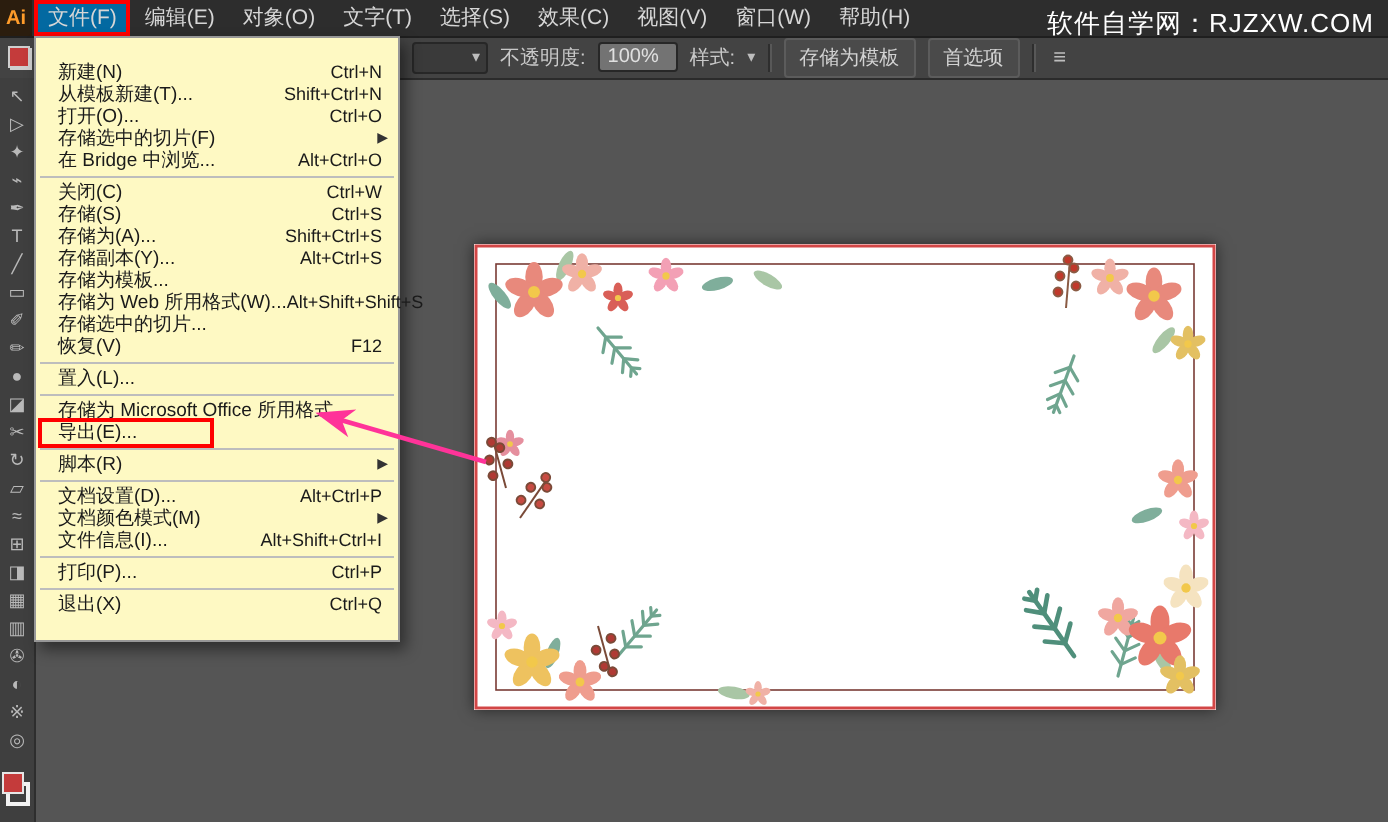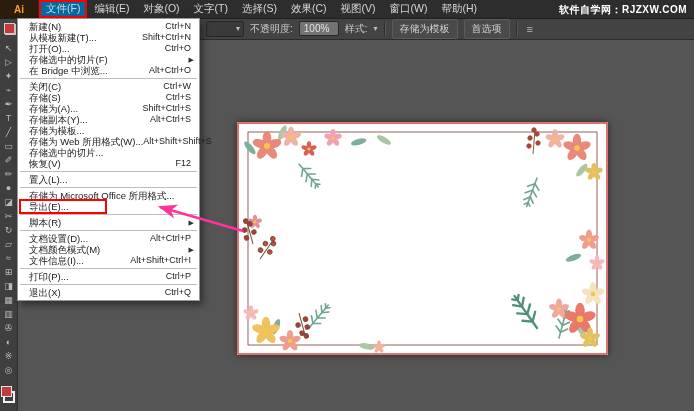--- a/index.html
+++ b/index.html
@@ -9,29 +9,29 @@
     font-family:"Liberation Sans","DejaVu Sans",sans-serif;
     -webkit-font-smoothing:antialiased;
   }
   
   .menubar{
     position:absolute;top:0;left:0;right:0;height:18px;
     background:#2d2d2d;border-bottom:1px solid #1f1f1f;
     display:flex;align-items:center;color:#d6d6d6;font-size:10.5px;z-index:5;
   }
   .ai-logo{
-    width:38px;height:18px;background:#2b1d0e;color:#ff9c2a;
+    width:16px;height:18px;background:#2b1d0e;color:#ff9c2a;
     font-weight:bold;font-size:10px;display:flex;align-items:center;justify-content:center;
     flex:0 0 auto;
   }
   .mb-items{display:flex;align-items:center;height:100%;margin-left:1px;}
   .mb-item{padding:2px 7px;white-space:nowrap;cursor:default;}
   .mb-item.annotated{outline:2px solid #ff0000;outline-offset:-2px;background:#0369a1;}
   .watermark{
-    position:absolute;top:3px;right:7px;color:#ffffff;font-size:10px;font-weight:bold;
+    position:absolute;top:3px;right:7px;color:#ffffff;font-size:13px;font-weight:normal;
     letter-spacing:.5px;z-index:6;white-space:nowrap;
   }
   
   .controlbar{
     position:absolute;top:18px;left:0;right:0;height:21px;
     background:#434343;border-bottom:1px solid #2b2b2b;
     display:flex;align-items:center;gap:6px;color:#c9c9c9;font-size:10px;
     padding-left:4px;z-index:2;
   }
   .cb-swatch{width:12px;height:12px;position:relative;flex:0 0 auto;}
@@ -69,23 +69,23 @@
   
   .canvas{position:absolute;left:17px;top:39px;right:0;bottom:0;background:#555555;}
   .artboard{
     position:absolute;left:220px;top:83px;width:371px;height:233px;background:#ffffff;
     box-shadow:0 0 7px rgba(0,0,0,.55);
   }
   .artboard svg{display:block;width:100%;height:100%;}
   
   .menu{
     position:absolute;left:17px;top:18px;width:181px;
-    background:#ffffff;border:1px solid #979797;
+    background:#fef9c3;border:1px solid #979797;
     box-shadow:3px 4px 7px rgba(0,0,0,.45);
-    z-index:10;padding:2px 0;color:#1a1a1a;
+    z-index:10;padding:12px 0;color:#1a1a1a;
   }
   .menu-item{
     display:flex;align-items:center;height:11px;line-height:11px;
     padding:0 5px 0 11px;position:relative;font-size:9.5px;white-space:nowrap;
   }
   .mi-label{flex:0 0 auto;}
   .mi-shortcut{margin-left:auto;font-size:9px;color:#1a1a1a;}
   .mi-arrow{font-size:7px;margin-left:3px;color:#333;}
   .menu-sep{height:1px;background:#bdbdbd;margin:2px 2px;}
   .menu-item.annotated::after{

